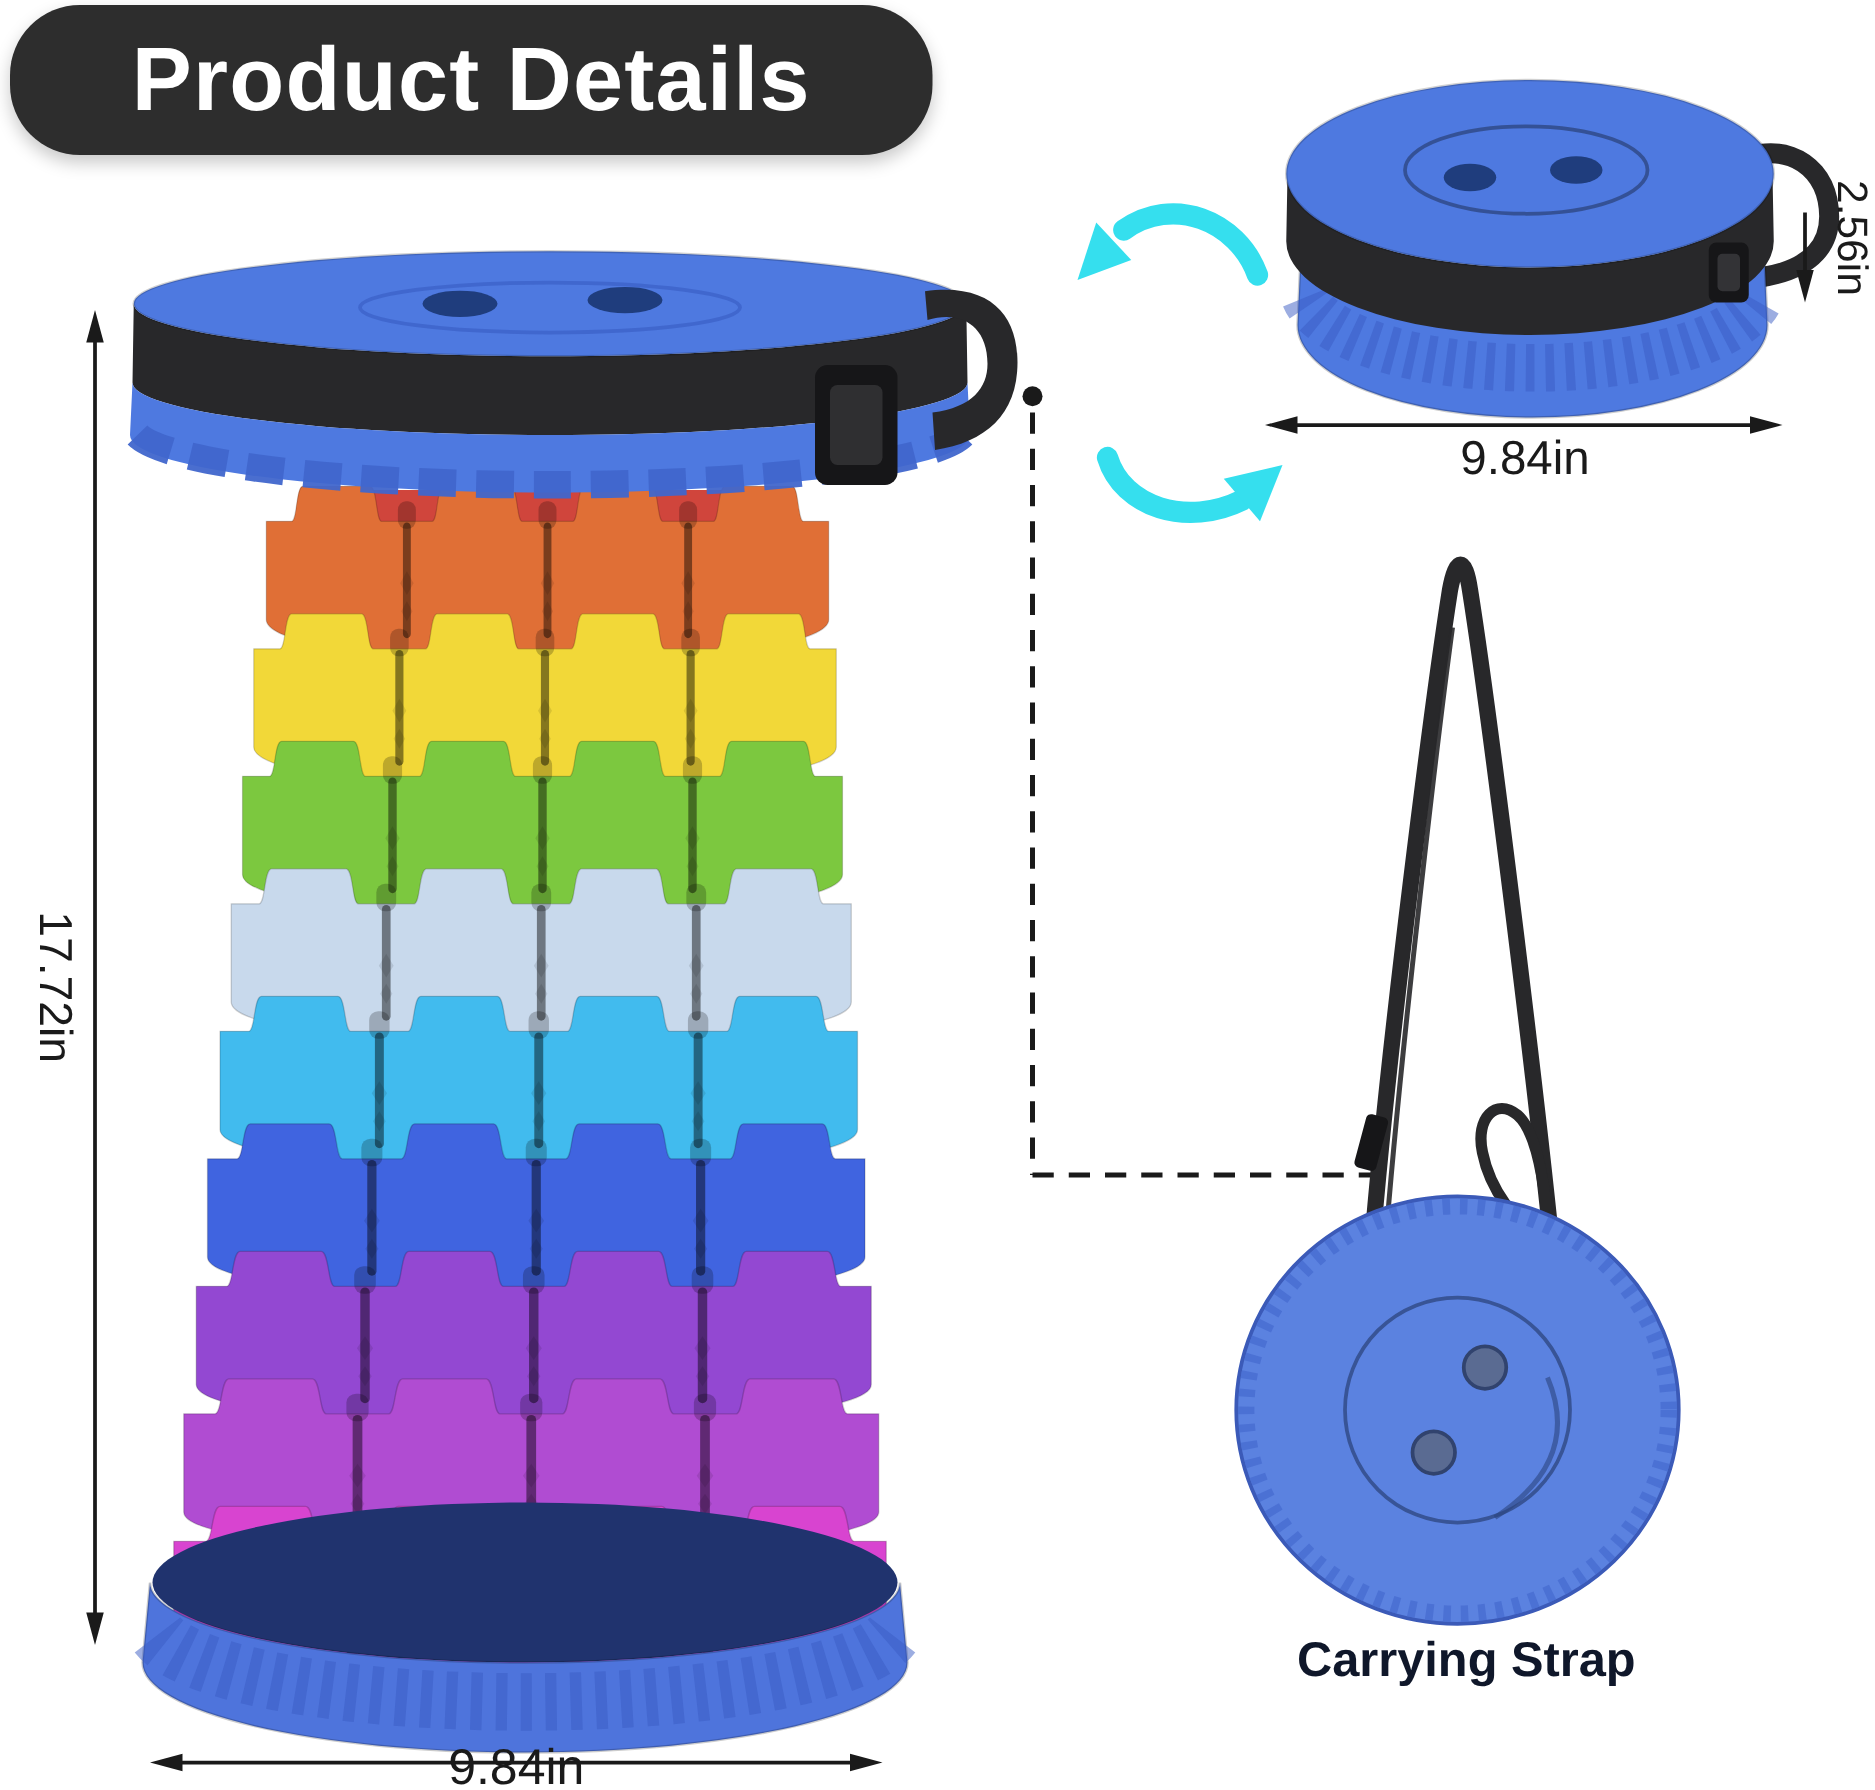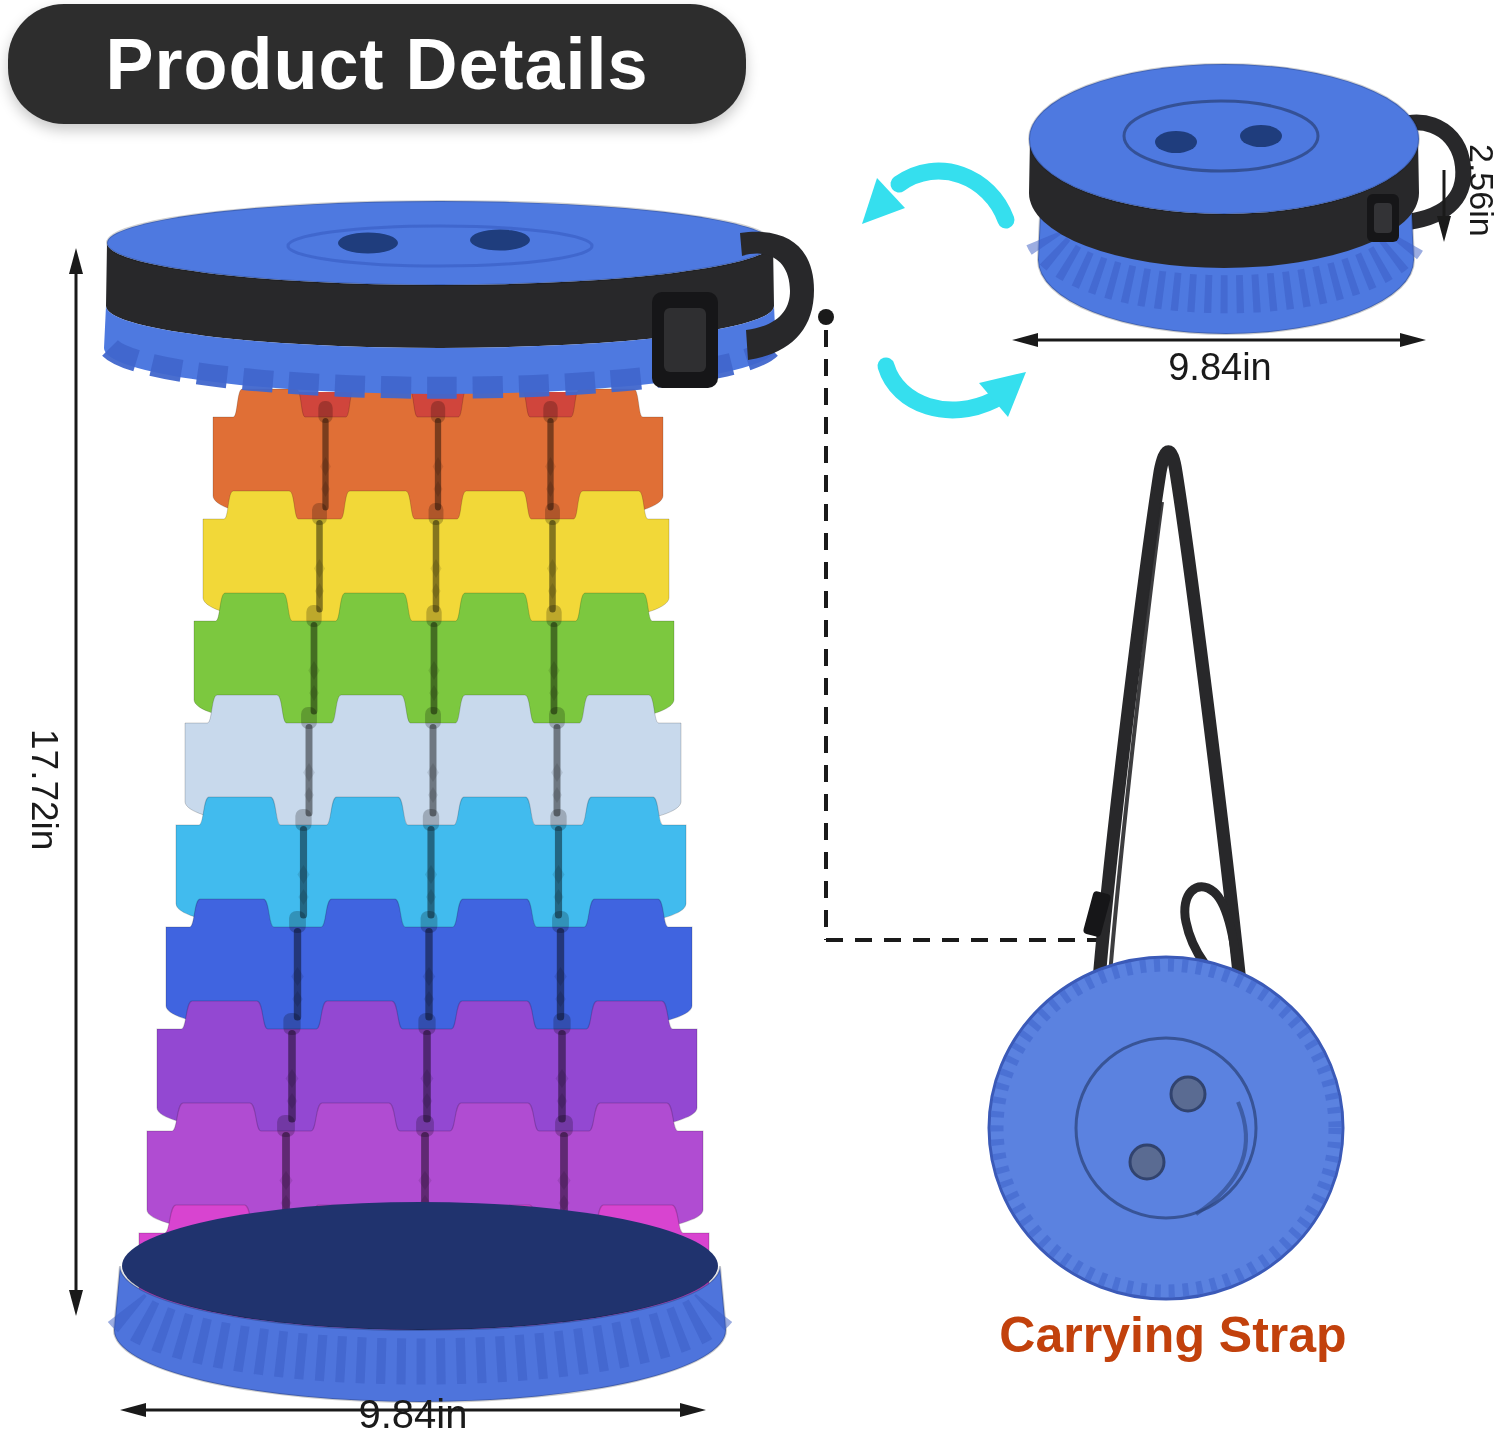--- a/index.html
+++ b/index.html
@@ -10,21 +10,21 @@
   #title-box{position:absolute;left:8px;top:4px;width:738px;height:120px;background:#2d2d2d;
              border-radius:56px;display:flex;align-items:center;justify-content:center;
              box-shadow:0 6px 14px rgba(0,0,0,.22);}
   #title-box span{color:#ffffff;font-size:72px;font-weight:700;letter-spacing:1px;}
   .vtext{writing-mode:vertical-rl;display:flex;align-items:center;justify-content:center;}
   #dim-height-label{left:18px;top:658px;height:264px;width:52px;font-size:37px;}
   #dim-width-bottom-label{left:263px;top:1392px;width:300px;text-align:center;font-size:40px;}
   #dim-width-collapsed-label{left:1070px;top:346px;width:300px;text-align:center;font-size:38px;}
   #dim-height-collapsed-label{left:1458px;top:108px;height:164px;width:46px;font-size:34px;}
   #carry-caption{position:absolute;left:928px;top:1306px;width:490px;text-align:center;
-                 color:#c2410c;font-weight:700;font-size:50px;line-height:1.18;}
+                 color:#0f172a;font-weight:700;font-size:39px;line-height:1.18;}
 </style>
 </head>
 <body>
 
 <div id="stage">
 
   <svg id="art" width="1500" height="1432" viewBox="0 0 1500 1432">
     <defs>
       <g id="ringProto">
         <path stroke="rgba(0,0,0,0.18)" stroke-width="2" d="M 0 58 H 45 C 55 58 53 2 65 2 H 185 C 197 2 195 58 205 58 H 295 C 305 58 303 2 315 2 H 435 C 447 2 445 58 455 58 H 545 C 555 58 553 2 565 2 H 685 C 697 2 695 58 705 58 H 795 C 805 58 803 2 815 2 H 935 C 947 2 945 58 955 58 H 1000 V 215 C 1000 248 850 278 500 278 C 150 278 0 248 0 215 Z"></path>

